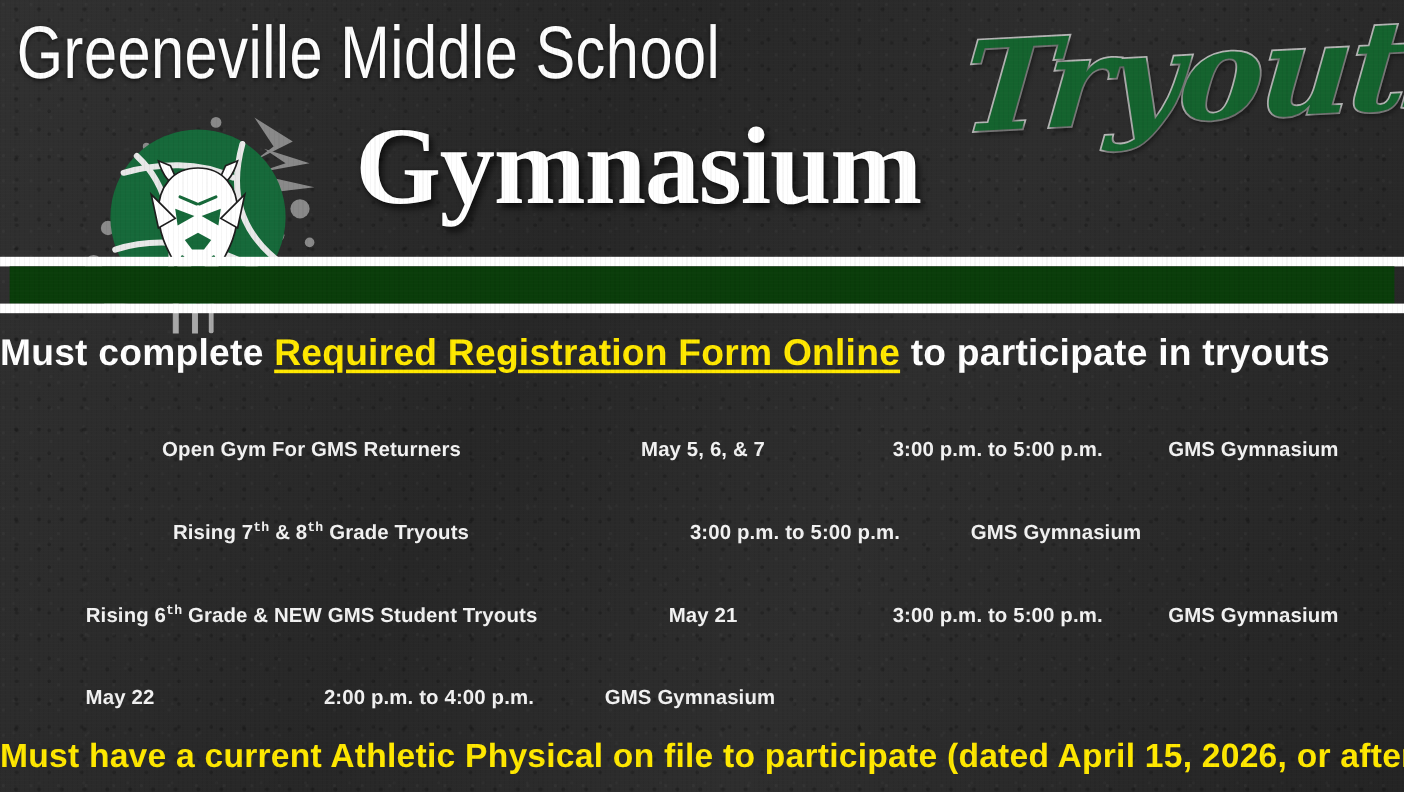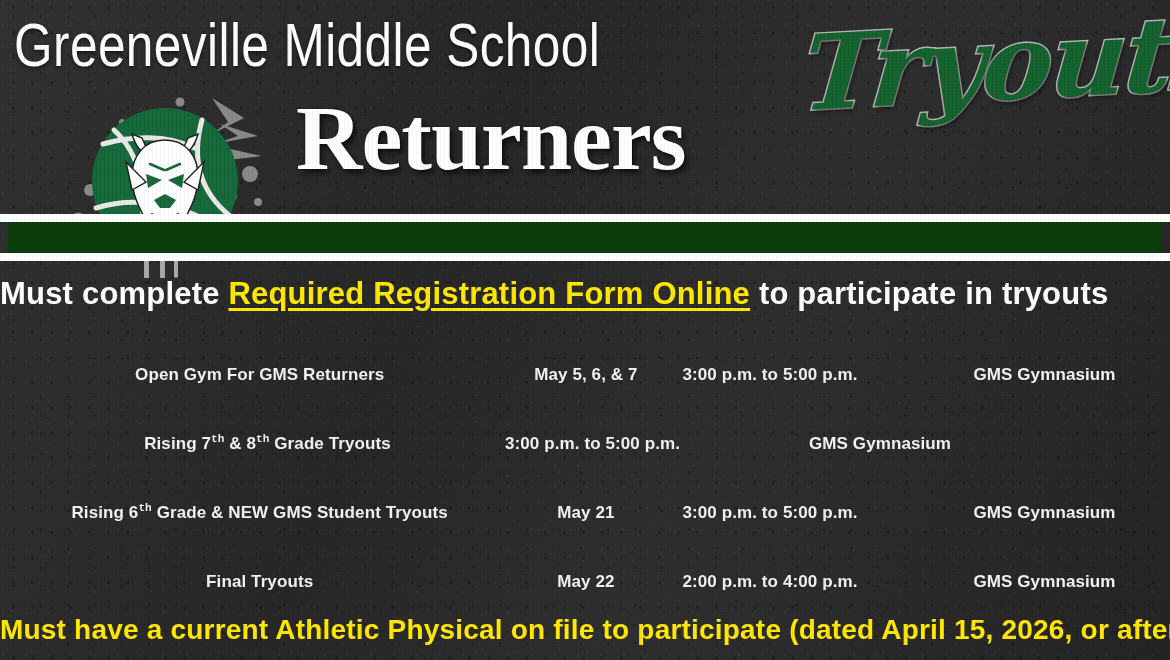--- a/index.html
+++ b/index.html
@@ -122,21 +122,21 @@
     display:flex; align-items:center;
     height:69px;
     color:#f2f2f2;
     font-family:"Liberation Sans","DejaVu Sans",sans-serif;
     font-weight:700;
     font-size:17px;
     letter-spacing:.1px;
   }
   .c-group{ width:455px; text-align:center; padding-right:10px;padding-left:40px; }
   .c-date { width:200px; text-align:center; }
-  .c-time { width:245px; text-align:left; }
+  .c-time { width:245px; text-align:right; }
   .c-loc  { width:260px; text-align:center; }
   .sup{ font-size:11px; vertical-align:super; line-height:0;font-family:Liberation Mono, monospace; }
 
   
   .footer-note{
     position:absolute; left:0; top:614px; width:1170px;
     text-align:center;
     font-family:"Liberation Sans Narrow","Liberation Sans",sans-serif;
     font-size:28px; font-weight:700;
     color:#ffe800;
@@ -203,21 +203,21 @@
         <path d="M96 140 L110 140 L106 152 L100 152 Z"></path>
       </g>
       <g fill="none" stroke="#16693a" stroke-width="2.5" stroke-linecap="round">
         <path d="M88 86 L102 92"></path>
         <path d="M118 86 L104 92"></path>
         <path d="M90 136 C96 144, 110 144, 116 136"></path>
       </g>
     </svg>
   </div>
 
-  <div class="volleyball-title">Returners</div>
+  <div class="volleyball-title">Gymnasium</div>
 
   <div class="tryouts-script">Tryouts</div>
 
   <div class="divider">
     <div class="stripe-top"></div>
     <div class="green-bar"></div>
     <div class="stripe-bot"></div>
   </div>
 
   <div class="reg-line">
@@ -236,21 +236,20 @@
         <div class="c-time">3:00 p.m. to 5:00 p.m.</div>
         <div class="c-loc">GMS Gymnasium</div>
       </div>
       <div class="srow">
         <div class="c-group">Rising 6<span class="sup">th</span> Grade &amp; NEW GMS Student Tryouts</div>
         <div class="c-date">May 21</div>
         <div class="c-time">3:00 p.m. to 5:00 p.m.</div>
         <div class="c-loc">GMS Gymnasium</div>
       </div>
       <div class="srow">
-        <div class="c-group">Final Tryouts</div>
         <div class="c-date">May 22</div>
         <div class="c-time">2:00 p.m. to 4:00 p.m.</div>
         <div class="c-loc">GMS Gymnasium</div>
       </div>
     </div>
 
   <div class="footer-note">Must have a current Athletic Physical on file to participate (dated April 15, 2026, or after)</div>
 
 </div>
 

